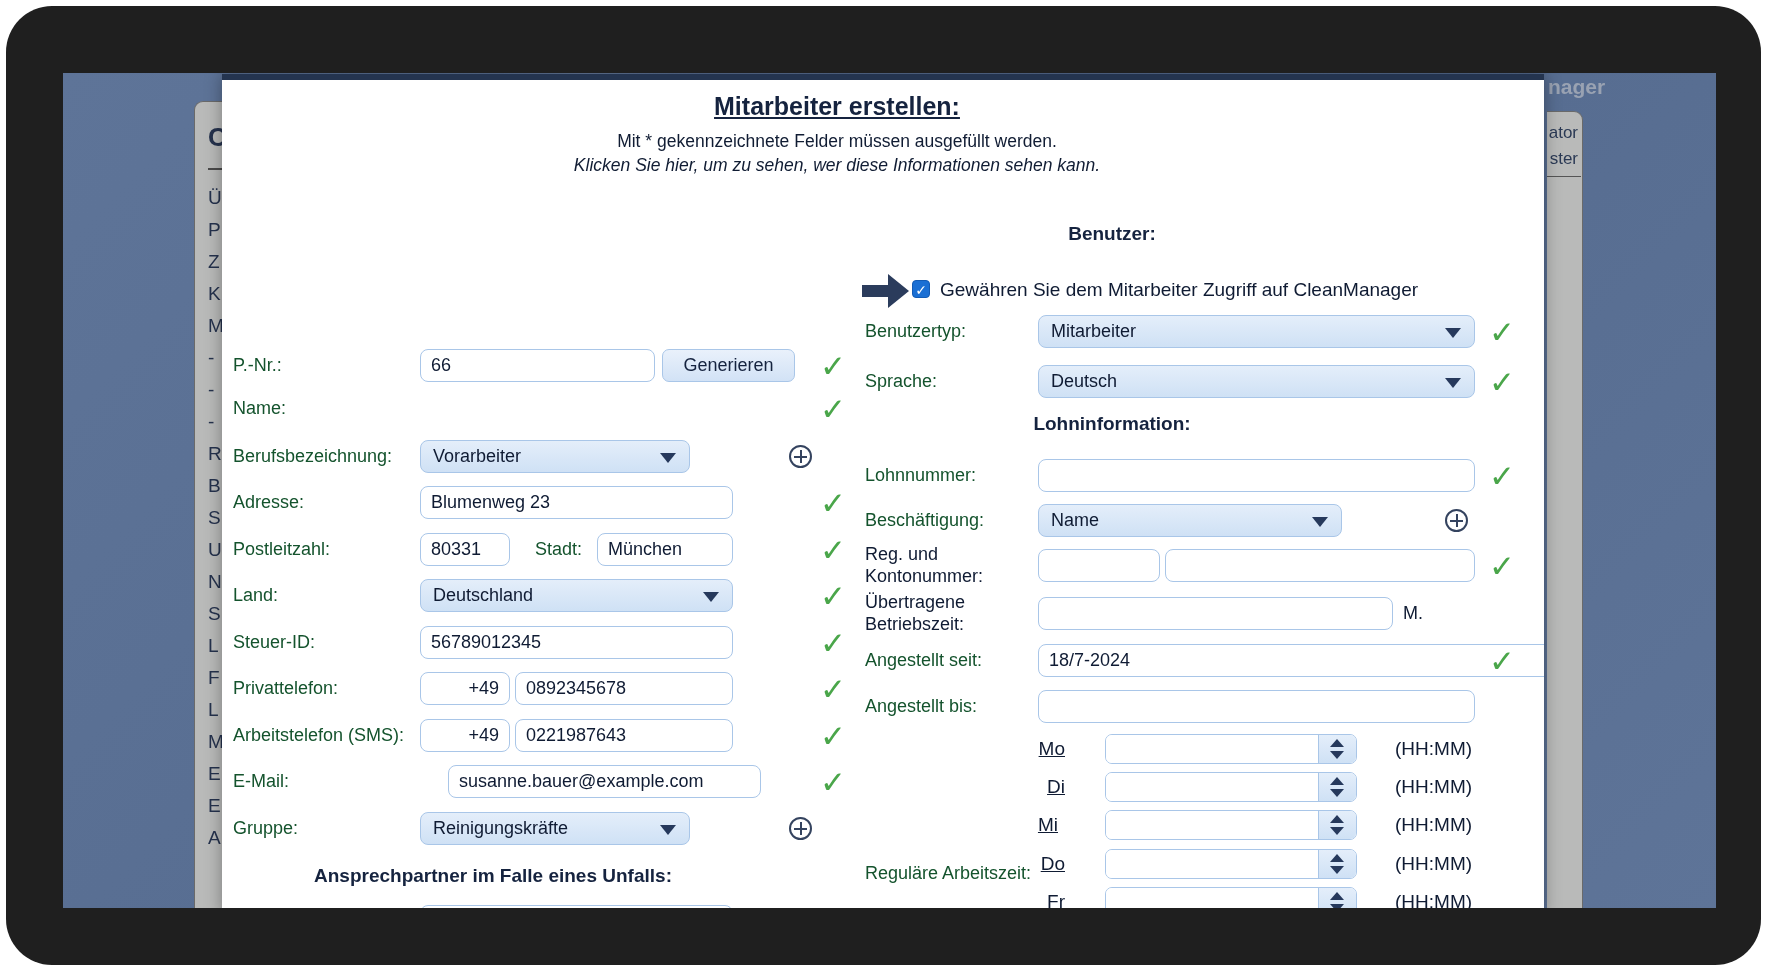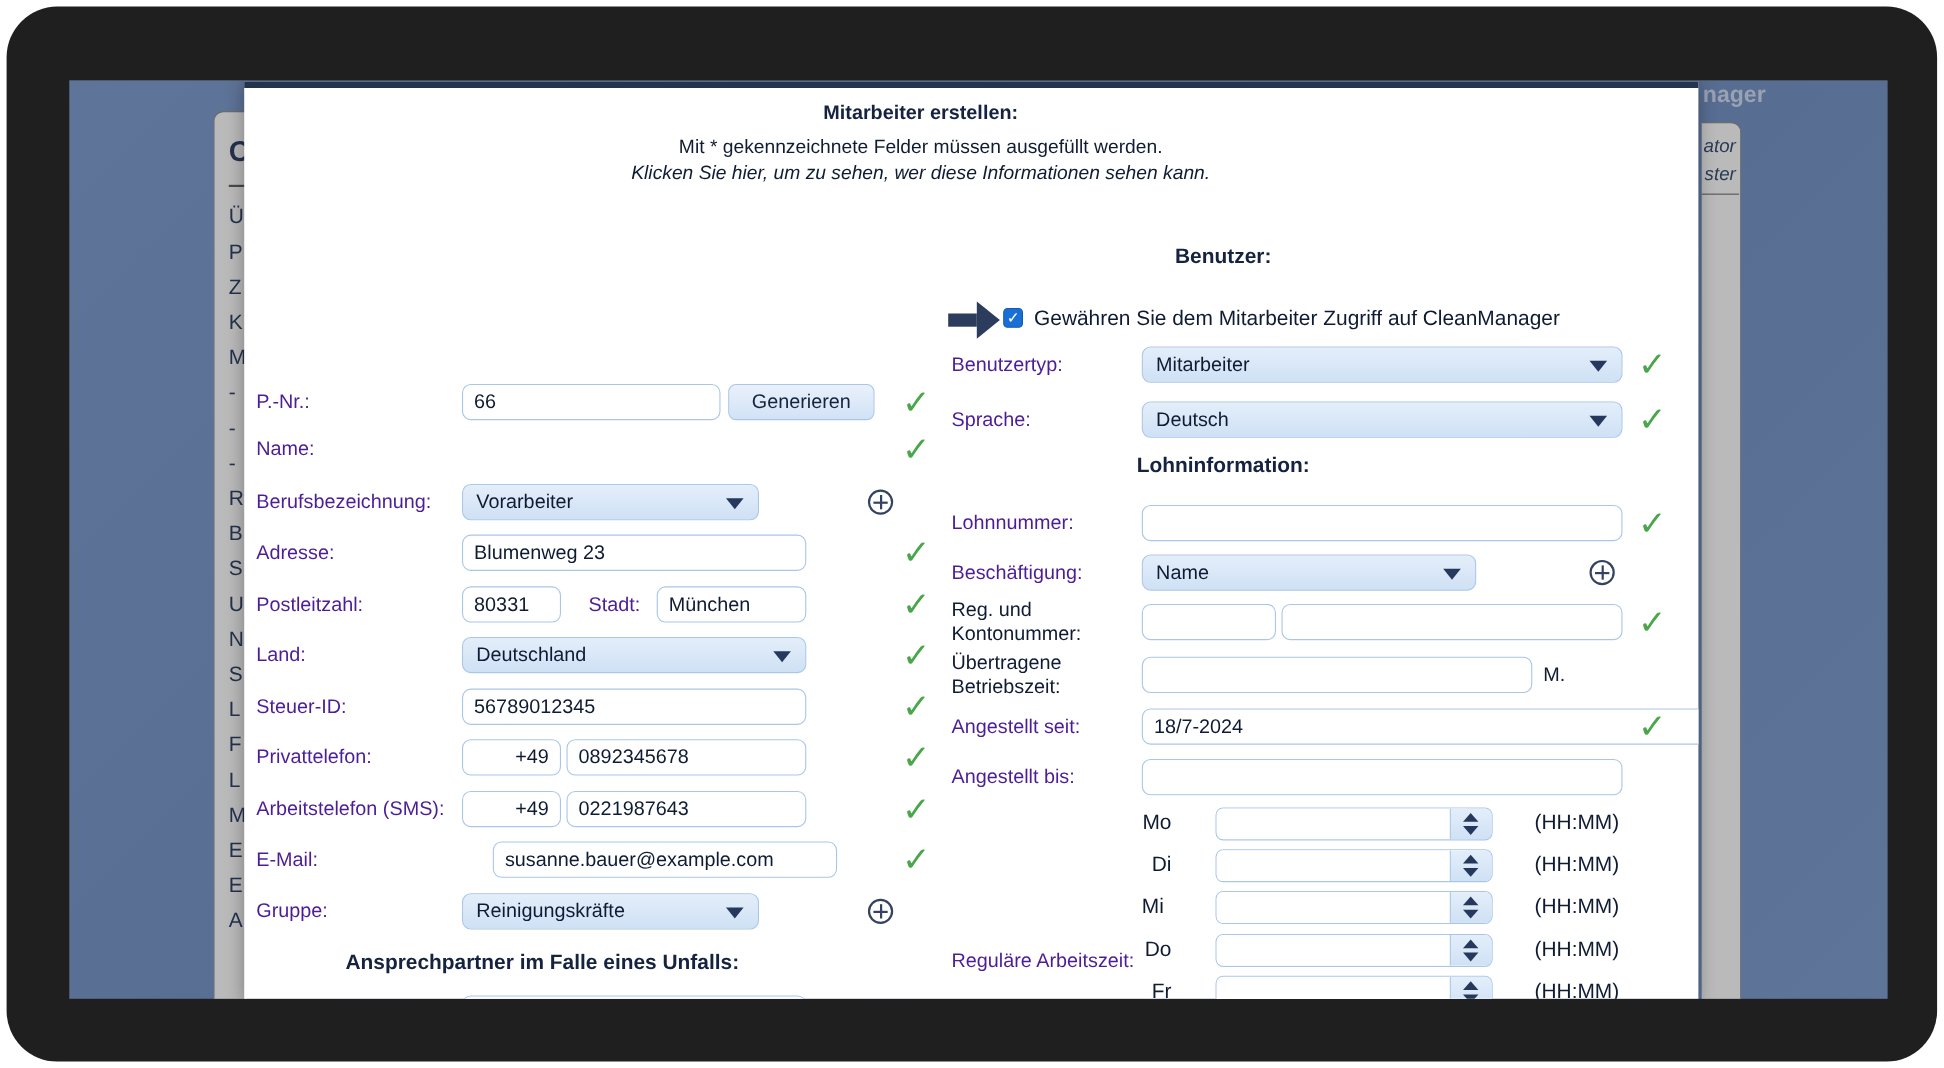--- a/index.html
+++ b/index.html
@@ -11,32 +11,32 @@
     background:linear-gradient(58deg,rgba(255,255,255,0) 44%,rgba(255,255,255,0.07) 48%,rgba(255,255,255,0) 52%);}
   
   .logo-frag{position:absolute;left:1485px;top:2px;font-size:21px;font-weight:bold;color:#99a2b2;z-index:1;}
   .strip{position:absolute;background:#b9bab9;z-index:2;overflow:hidden;}
   .strip-left{left:131px;top:28px;width:29px;height:807px;border:1px solid #6a6a6a;border-right:none;border-bottom:none;border-top-left-radius:9px;}
   .strip-right{left:1484px;top:38px;width:35px;height:797px;border:1px solid #6a6a6a;border-left:none;border-bottom:none;border-top-right-radius:9px;}
   .s-head{position:absolute;left:13px;top:20px;font-size:26px;font-weight:bold;color:#25324d;white-space:nowrap;}
   .s-rule{position:absolute;left:13px;top:66px;width:30px;border-top:2px solid #4a4a4a;}
   .s-list{position:absolute;left:13px;top:80px;width:40px;font-size:19px;color:#25324d;}
   .s-list div{height:32px;line-height:32px;white-space:nowrap;}
-  .u-line{font-style:italic;font-size:17px;color:#2b3a55;text-align:right;padding-right:3px;white-space:nowrap;overflow:hidden;height:26px;line-height:26px;}
+  .u-line{font-size:17px;color:#2b3a55;text-align:right;padding-right:3px;white-space:nowrap;overflow:hidden;height:26px;line-height:26px;}
   .u-wrap{position:absolute;left:0;top:8px;width:34px;}
   .u-rule{margin-top:4px;border-top:1px solid #555;}
   
   .modal{position:absolute;left:159px;top:1px;width:1322px;height:834px;background:#ffffff;
     border-top:6px solid #24344f;box-shadow:0 0 16px rgba(0,0,0,0.35);z-index:3;overflow:hidden;
     color:#101c33;}
   .hdr{position:absolute;left:165px;top:12px;width:900px;text-align:center;}
-  .title{font-size:18px;font-weight:bold;color:#15233f;}
+  .title{font-size:25px;font-weight:bold;color:#15233f;text-decoration:underline;}
   .sub1{margin-top:10px;font-size:17.5px;}
   .sub2{margin-top:3px;font-size:17.5px;font-style:italic;}
-  .lbl{position:absolute;font-size:18px;line-height:33px;white-space:nowrap;color:#4c1d95;}
+  .lbl{position:absolute;font-size:18px;line-height:33px;white-space:nowrap;color:#14532d;}
   .lbl2{position:absolute;font-size:18px;line-height:22px;white-space:nowrap;color:#0f1b33;}
   .sec{position:absolute;width:300px;text-align:center;font-size:19px;font-weight:bold;color:#15233f;white-space:nowrap;}
   input.tx{position:absolute;height:33px;box-sizing:border-box;border:1px solid #a9c6e8;border-radius:8px;
     padding:0 10px;font-family:"Liberation Sans",sans-serif;font-size:18px;color:#0f1b33;background:#fff;outline:none;}
   input.tr{text-align:right;}
   .btn{position:absolute;height:33px;box-sizing:border-box;border:1px solid #a9c6e8;border-radius:7px;
     background:linear-gradient(#e9f1fb,#d2e2f6);font-size:18px;color:#15233f;text-align:center;line-height:31px;cursor:default;}
   .select{position:absolute;height:33px;box-sizing:border-box;border:1px solid #a9c6e8;border-radius:8px;
     background:linear-gradient(#e4eefa,#cfe1f5);font-size:18px;color:#0f1b33;line-height:31px;padding-left:12px;cursor:default;}
   .select .arr{position:absolute;right:13px;top:12px;width:0;height:0;
@@ -55,21 +55,21 @@
     color:#fff;font-size:14px;font-weight:bold;text-align:center;line-height:18px;box-sizing:border-box;
     font-family:"DejaVu Sans",sans-serif;}
   .cbl{position:absolute;font-size:19px;line-height:26px;color:#0f1b33;white-space:nowrap;}
   
   .spinbox{position:absolute;width:252px;height:30px;box-sizing:border-box;border:1px solid #a9c6e8;border-radius:7px;background:#fff;overflow:hidden;}
   .spinbox input{position:absolute;left:0;top:0;width:212px;height:28px;border:none;outline:none;
     font-family:"Liberation Sans",sans-serif;font-size:17px;padding:0 8px;color:#0f1b33;}
   .spin{position:absolute;right:0;top:0;width:37px;height:28px;background:linear-gradient(#e4eefa,#cfe1f5);border-left:1px solid #a9c6e8;}
   .spin .t-up{position:absolute;left:11px;top:4px;width:0;height:0;border-left:7px solid transparent;border-right:7px solid transparent;border-bottom:8px solid #26395c;}
   .spin .t-dn{position:absolute;left:11px;bottom:4px;width:0;height:0;border-left:7px solid transparent;border-right:7px solid transparent;border-top:8px solid #26395c;}
-  .wd{position:absolute;width:50px;text-align:right;font-size:19px;line-height:30px;color:#0f1b33;}
+  .wd{position:absolute;width:50px;text-align:right;font-size:19px;line-height:30px;color:#0f1b33;text-decoration:underline;}
   .hint{position:absolute;font-size:19px;line-height:30px;color:#0f1b33;white-space:nowrap;}
   .suffix{position:absolute;font-size:18px;line-height:33px;color:#0f1b33;}
 </style>
 </head>
 <body>
 
 <div class="stage">
   <div class="frame">
     <div class="viewport">
 

